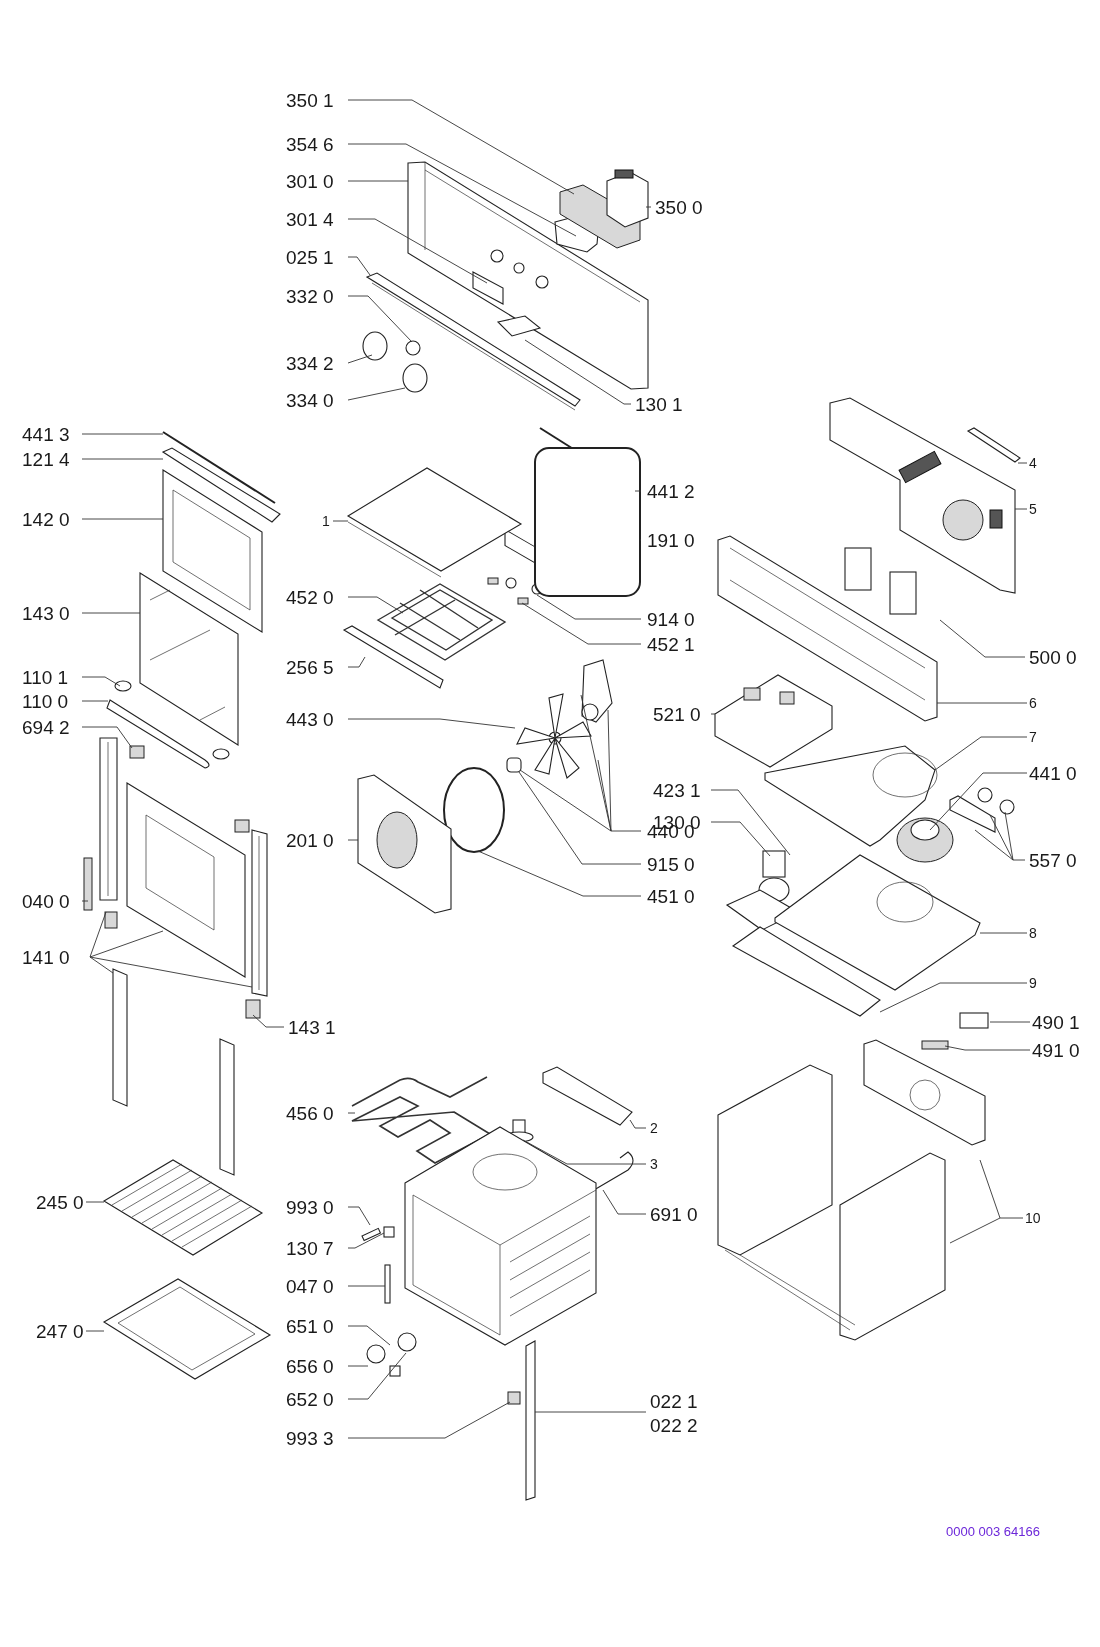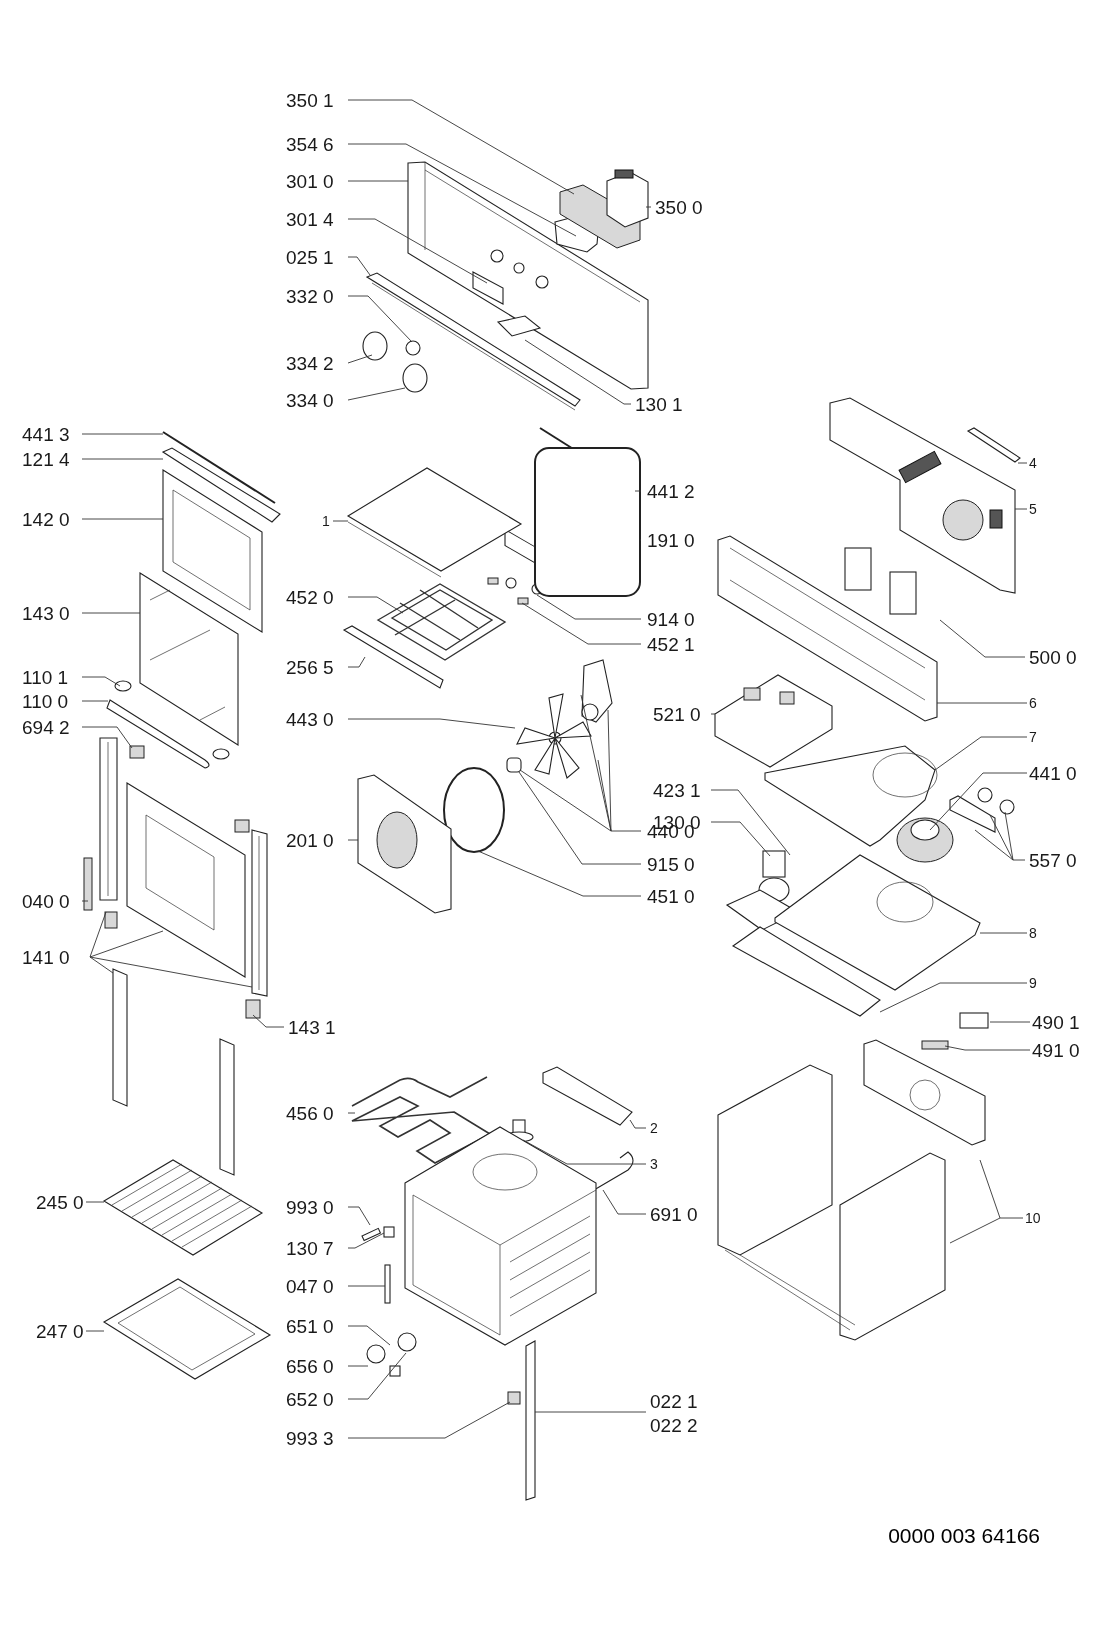--- a/index.html
+++ b/index.html
@@ -5,21 +5,21 @@
   html, body { margin:0; padding:0; background:#ffffff; }
   body { width:1100px; height:1647px; position:relative; overflow:hidden; font-family:"Liberation Sans", sans-serif; }
   #diagram { position:absolute; left:0; top:0; width:1100px; height:1647px; }
   .lbl { font-family:"Liberation Sans", sans-serif; font-size:19px; fill:#1a1a1a; }
   .lbl.small { font-size:14px; }
   .lead { stroke:#333; stroke-width:0.9; fill:none; }
   .part { stroke:#222; stroke-width:1.1; fill:#fff; }
   .part-thin { stroke:#333; stroke-width:0.7; fill:none; }
   .part-fill { stroke:#222; stroke-width:1; fill:#d8d8d8; }
   .part-dark { stroke:#111; stroke-width:1; fill:#555; }
-  .docid { position:absolute; right:60px; top:1524px; font-size:21px; color:#000000; font-family:"Liberation Sans", sans-serif; }
+  .docid { position:absolute; right:60px; top:1524px; font-size:13px; color:#6d28d9; font-family:"Liberation Sans", sans-serif; }
 </style>
 </head>
 <body>
 
 <svg id="diagram" viewBox="0 0 1100 1647" xmlns="http://www.w3.org/2000/svg">
 
   <g>
 
     <polygon class="part" points="408,163 425,162 648,300 648,388 631,389 408,253"></polygon>
     <line class="part-thin" x1="425" y1="162" x2="425" y2="250"></line>

